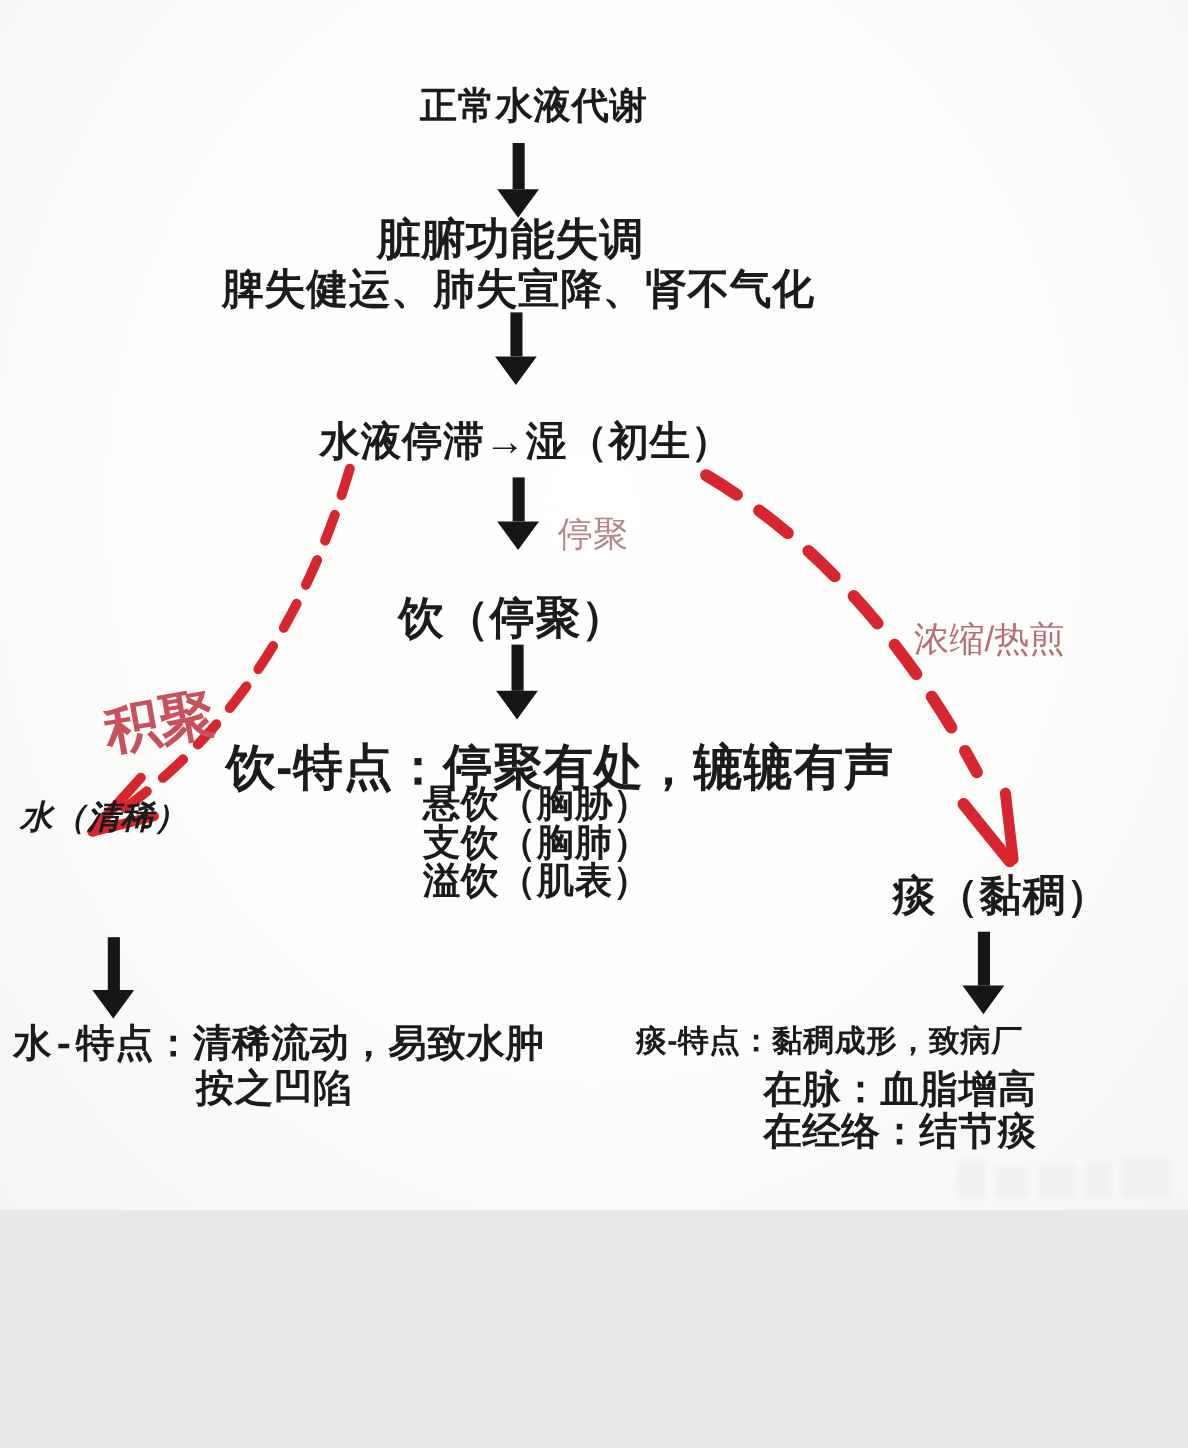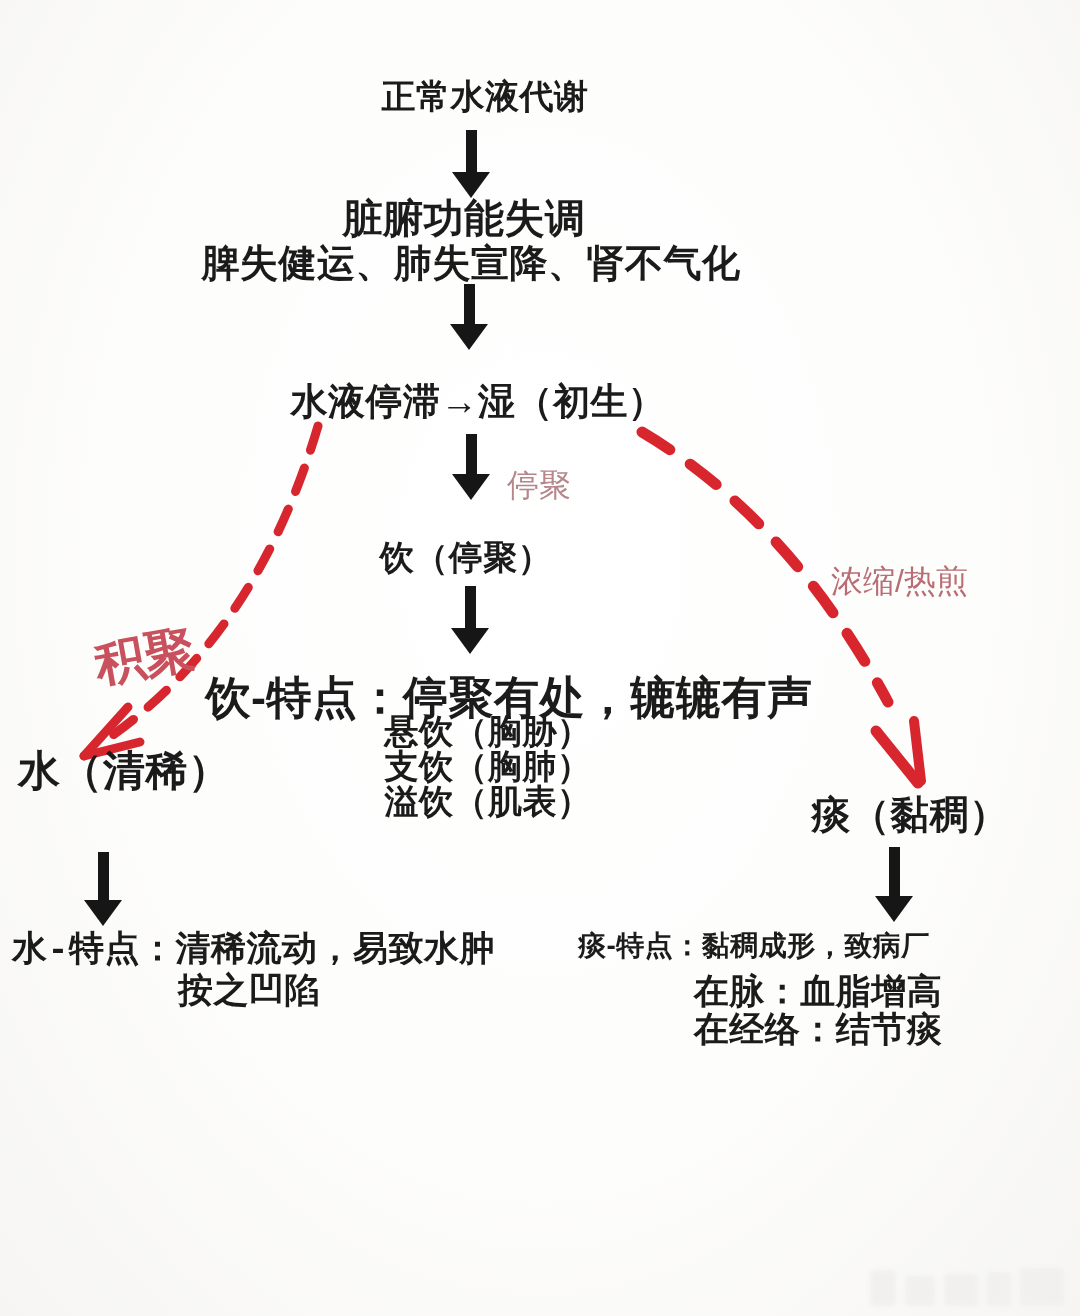--- a/index.html
+++ b/index.html
@@ -1,18 +1,18 @@
 <!DOCTYPE html>
 <html><head>
 <meta charset="utf-8">
 <style>
   html,body{margin:0;padding:0;background:#e9e9e9;}
   .canvas{
     position:relative;
-    width:1080px;height:1316px;
+    width:1080px;height:1100px;
     margin:0 auto;
     background:radial-gradient(ellipse at 50% 42%, #ffffff 0%, #fdfdfc 55%, #f6f5f3 100%);
     overflow:hidden;
     font-family:"Liberation Sans","DejaVu Sans",sans-serif;
     color:#1b1b1b;
   }
   .txt{
     position:absolute;
     white-space:nowrap;
     font-weight:700;
@@ -89,35 +89,35 @@
 
   <div class="barrow" style="left:452px;top:434px;height:66px;">
     <div class="stem"></div>
     <div class="head"></div>
   </div>
 
   <div class="edge-label label-muted" style="left:507px;top:464px;color:#b5868a;">停聚</div>
   <div class="edge-label label-big" style="left:145px;top:657px;color:#c8515d;">积聚</div>
   <div class="edge-label label-rose" style="left:831px;top:560px;color:#b96d74;">浓缩/热煎</div>
 
-  <div class="txt center" style="left:466px;top:539px;font-size:34px;">饮（停聚）</div>
+  <div class="txt center" style="left:466px;top:539px;font-size:41px;">饮（停聚）</div>
 
   <div class="barrow" style="left:451px;top:586px;height:68px;">
     <div class="stem"></div>
     <div class="head"></div>
   </div>
 
   <div class="txt center" style="left:509px;top:674px;font-size:45px;">饮-特点：停聚有处，辘辘有声</div>
   <div class="txt center stack" style="left:488px;top:714px;font-size:34px;line-height:35px;">
     <div>悬饮（胸胁）</div>
     <div>支饮（胸肺）</div>
     <div>溢饮（肌表）</div>
   </div>
 
-  <div class="txt" style="left:18px;top:748px;font-size:42px;">水（清稀）</div>
+  <div class="txt" style="left:18px;top:728px;font-size:30px;font-style:italic;">水（清稀）</div>
 
   <div class="barrow" style="left:84px;top:852px;height:74px;">
     <div class="stem"></div>
     <div class="head"></div>
   </div>
 
   <div class="txt" style="left:12px;top:933px;font-size:35px;font-family:Liberation Mono, monospace;">水-特点：清稀流动，易致水肿</div>
   <div class="txt" style="left:178px;top:971px;font-size:35px;text-align:center;">按之凹陷</div>
 
   <div class="txt center" style="left:910px;top:794px;font-size:39px;">痰（黏稠）</div>

